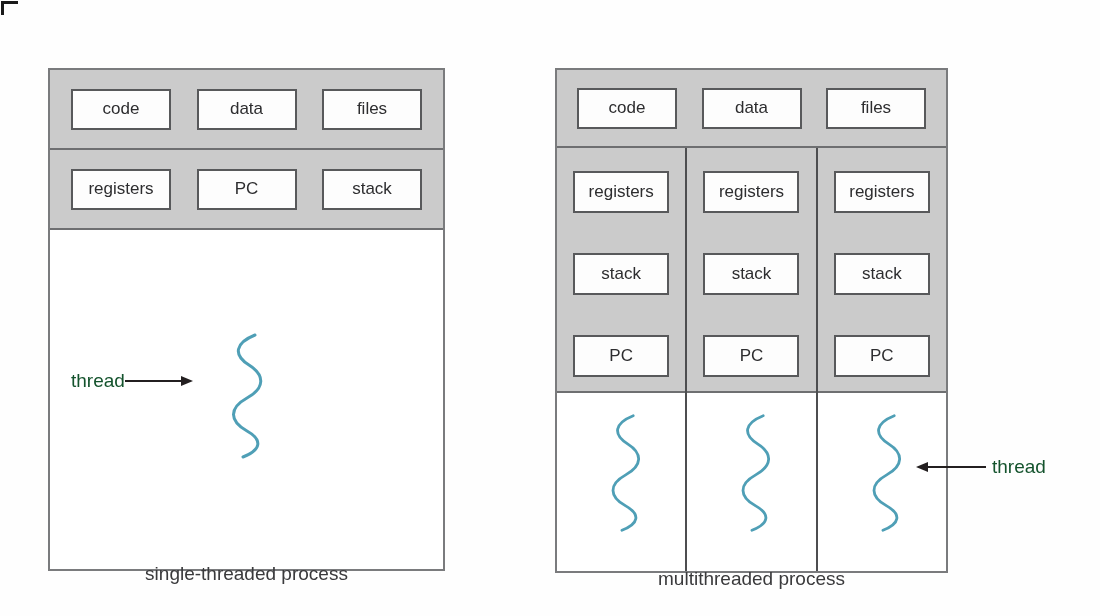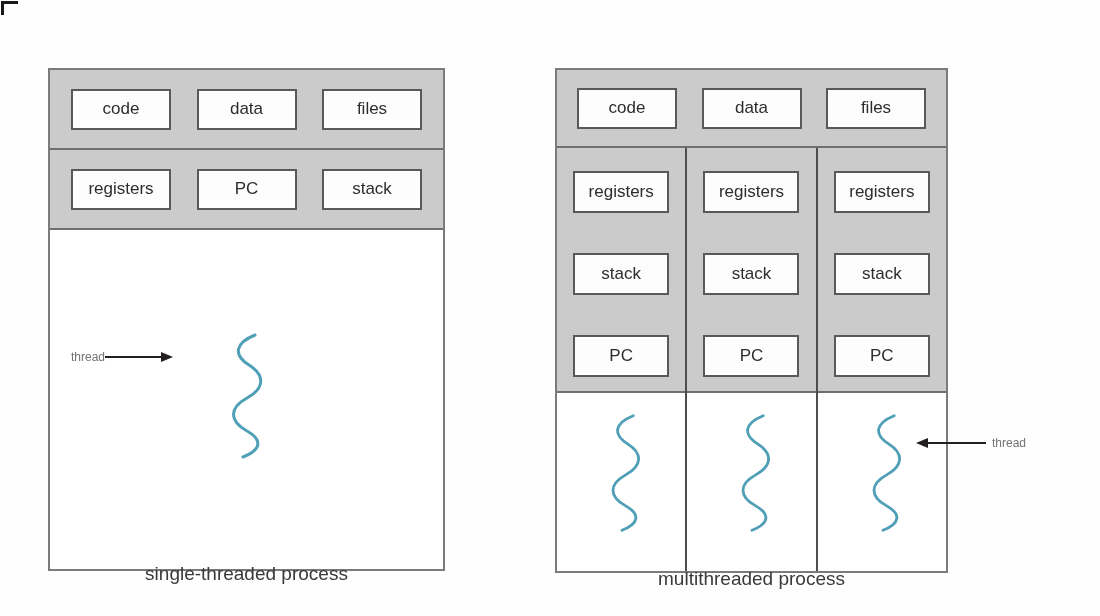--- a/index.html
+++ b/index.html
@@ -111,23 +111,24 @@
     color: #3a3a3c;
   }
   .caption-left  { left: 48px;  width: 397px; top: 563px; }
   .caption-right { left: 555px; width: 393px; top: 568px; }
 
   .thread-annot {
     position: absolute;
     display: flex;
     align-items: center;
     z-index: 5;
-    font-size: 12px;
-    color: #737373;
+    font-size: 19px;
+    color: #14532d;
     white-space: nowrap;
+    margin-top: 20px;
   }
   .annot-left  { left: 71px;  top: 350px; }
   .annot-right { left: 916px; top: 436px; }
   .arrow-line {
     height: 0;
     border-top: 2px solid #231f20;
   }
   .annot-left .arrow-line  { width: 56px; }
   .annot-right .arrow-line { width: 58px; margin-right: 6px; }
   .arrow-head-right {

